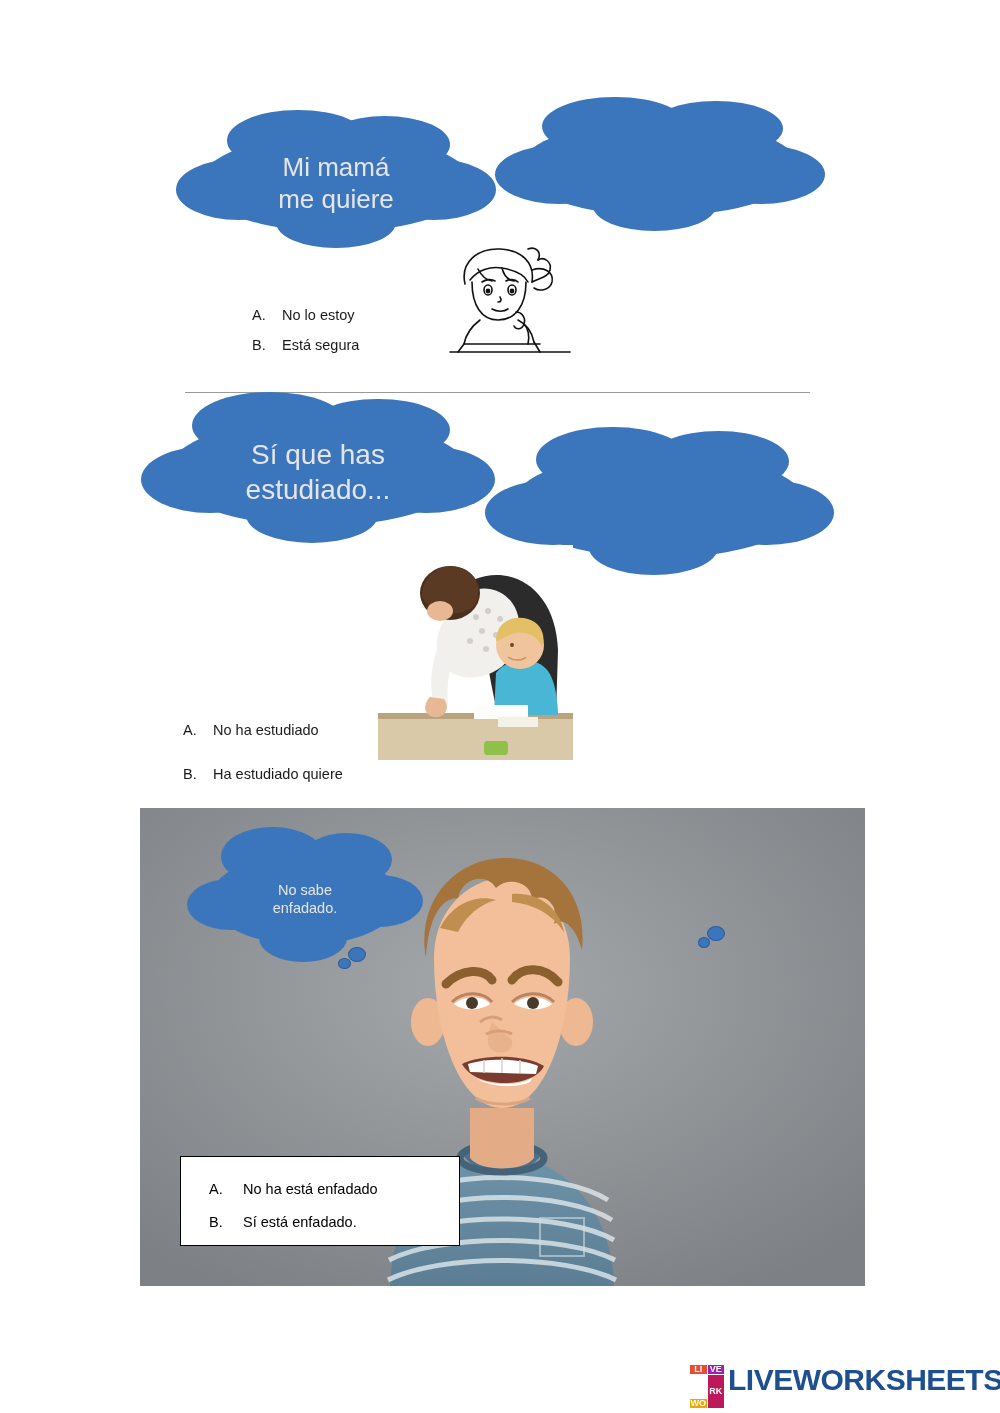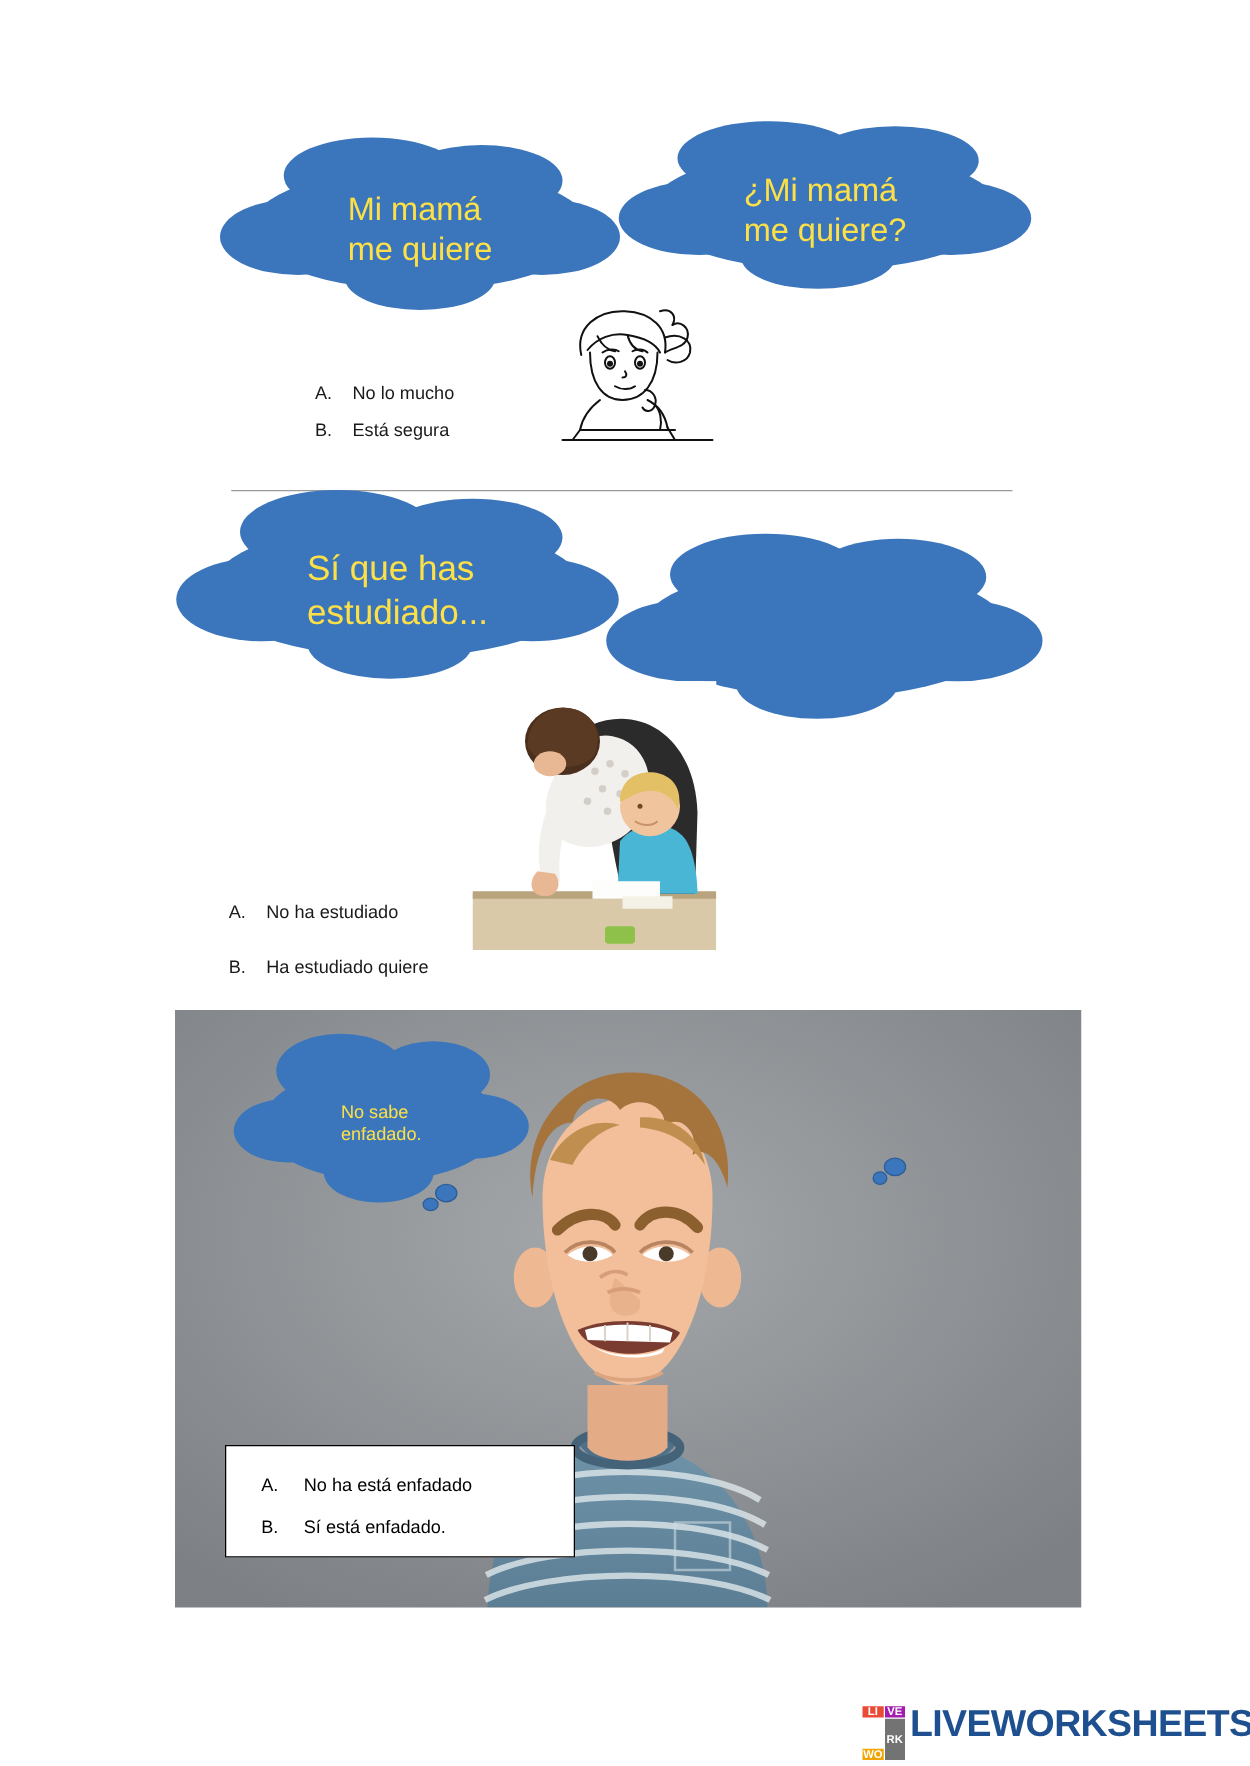--- a/index.html
+++ b/index.html
@@ -13,22 +13,22 @@
     position: relative;
     font-family: "Liberation Sans", sans-serif;
     overflow: hidden;
   }
 
   
   .cloud {
     position: absolute;
     background: #3b76bc;
     border-radius: 50%;
-    color: #fde047;
-    text-align: left;
+    color: #e5e5e5;
+    text-align: center;
     display: flex;
     align-items: center;
     justify-content: center;
     line-height: 1.25;
     box-sizing: border-box;
   }
   .cloud::before,
   .cloud::after {
     content: "";
     position: absolute;
@@ -169,21 +169,21 @@
     font-size: 9px;
     font-weight: bold;
     display: flex;
     align-items: center;
     justify-content: center;
     line-height: 1;
   }
   .bx1 { background: #e94b35; }
   .bx2 { background: #a21caf; }
   .bx3 { background: #f0a500; margin-top: 24px; }
-  .bx4 { background: #737373; }
+  .bx4 { background: #be185d; }
   #lw-text {
     color: #1e4f8f;
     font-weight: bold;
     font-size: 30px;
     letter-spacing: -0.5px;
   }
 </style>
 </head>
 <body>
 
@@ -194,22 +194,20 @@
     <div class="lobe" style="width:48%;height:58%;right:8%;top:-18%;"></div>
     <div class="lobe" style="width:44%;height:52%;left:28%;bottom:-16%;"></div>
     <div class="cloud-text">Mi mamá
 me quiere</div>
   </div>
 
   <div class="cloud big" id="c1b">
     <div class="lobe" style="width:52%;height:62%;left:8%;top:-24%;"></div>
     <div class="lobe" style="width:48%;height:58%;right:6%;top:-20%;"></div>
     <div class="lobe" style="width:44%;height:52%;left:26%;bottom:-16%;"></div>
-    <div class="cloud-text">¿Mi mamá
-me quiere?</div>
   </div>
 
   <svg id="girl" viewBox="0 0 160 122">
     <g fill="none" stroke="#111" stroke-width="1.6" stroke-linecap="round" stroke-linejoin="round">
 
       <path d="M45 44 C40 22 58 8 80 9 C101 10 115 22 112 42"></path>
       <path d="M112 42 C118 38 128 38 130 30 C132 22 124 16 118 20"></path>
       <path d="M118 20 C122 12 116 6 108 9"></path>
 
       <path d="M52 42 C52 66 62 80 78 80 C95 80 106 66 106 42"></path>
@@ -239,21 +237,21 @@
       <path d="M96 72 C102 72 106 78 104 84 C102 90 96 90 94 86"></path>
       <path d="M104 84 C108 88 110 96 108 104"></path>
 
       <path d="M112 30 C124 26 134 32 132 42 C130 50 120 52 114 48"></path>
     </g>
   </svg>
 
   <div class="answers" id="ans1" style="left:252px; top:300px;">
     <div class="row">
       <span class="letter">A.</span>
-      <span>No lo mucho</span>
+      <span>No lo estoy</span>
     </div>
     <div class="row">
       <span class="letter">B.</span>
       <span>Está segura</span>
     </div>
   </div>
 </div>
 
 <div class="hr"></div>
 

